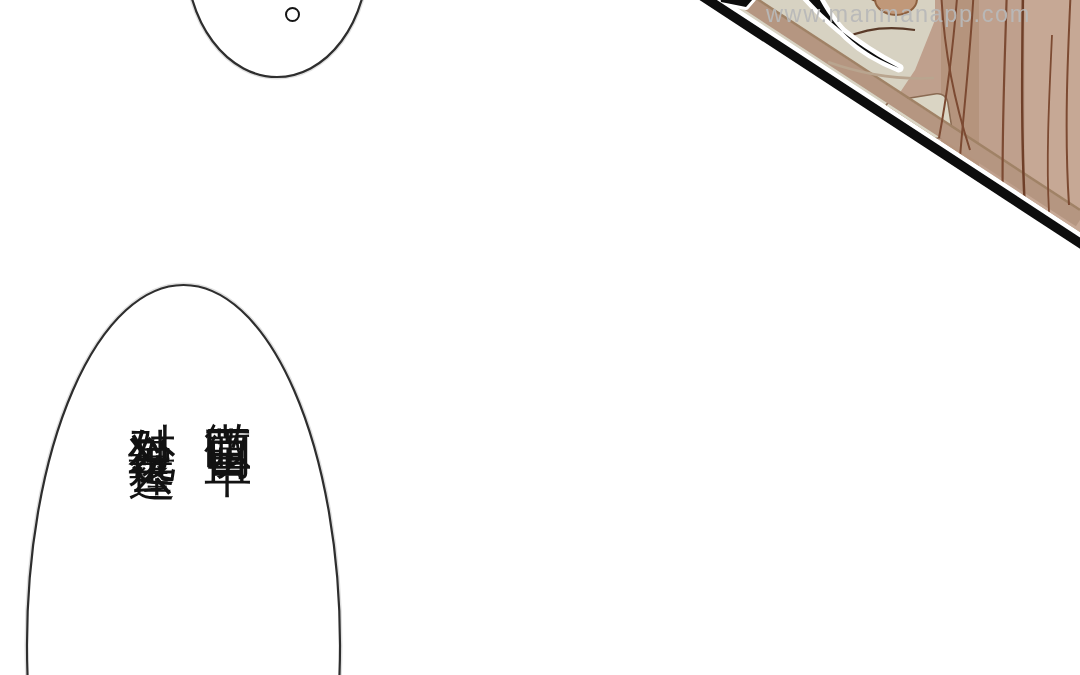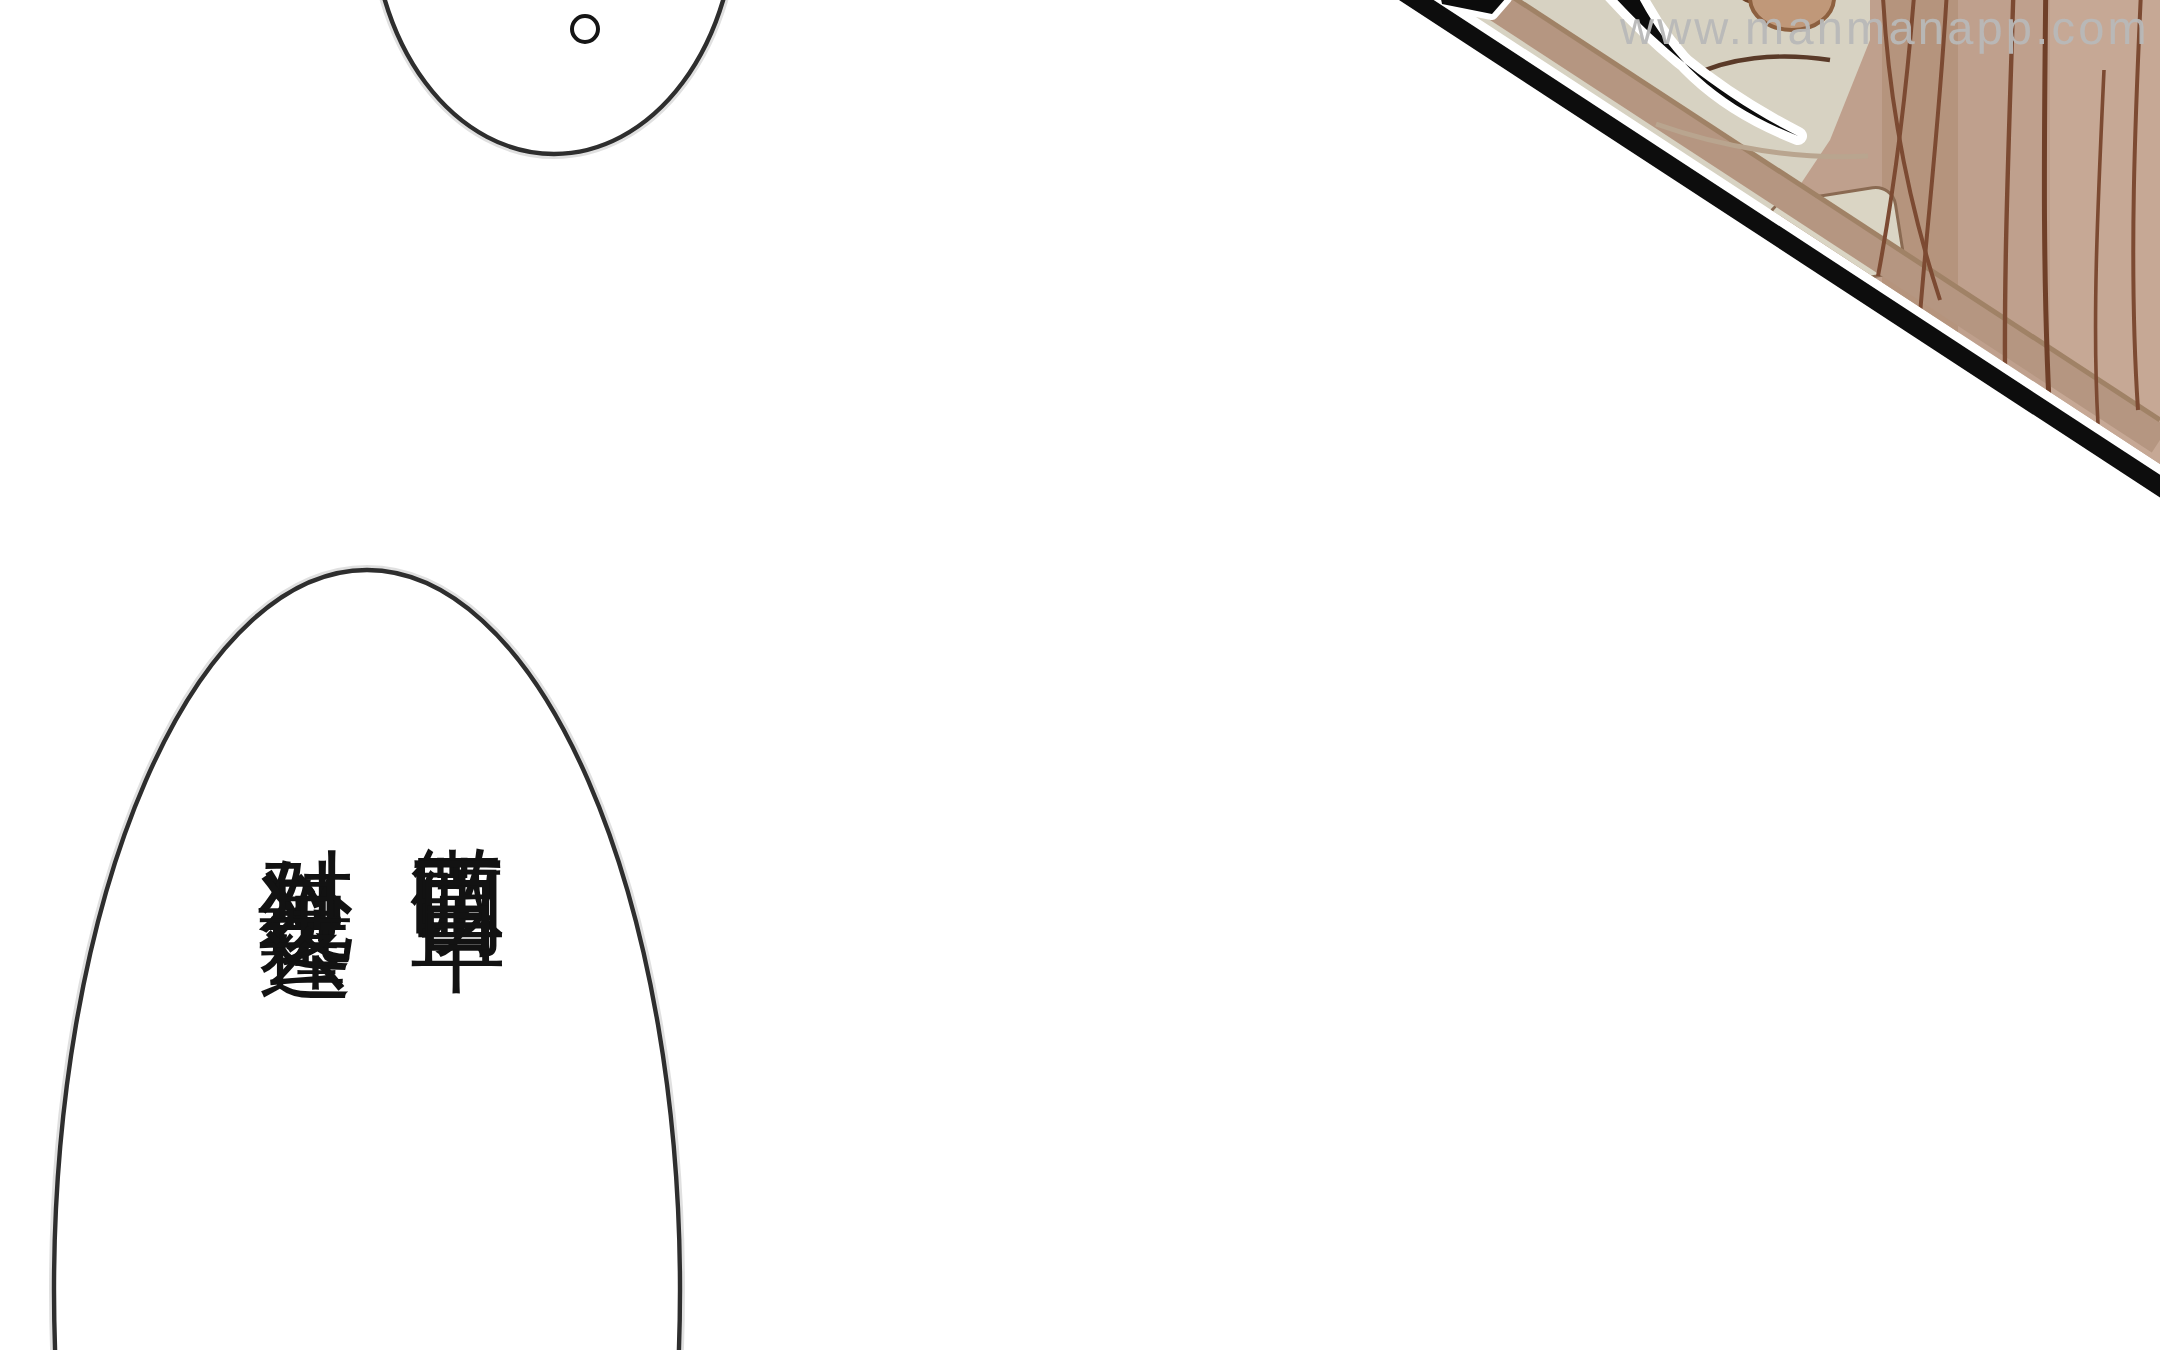--- a/index.html
+++ b/index.html
@@ -15,21 +15,21 @@
     background: #ffffff;
     font-family: "Liberation Sans", "DejaVu Sans", sans-serif;
   }
   .art-svg {
     position: absolute;
     left: 0;
     top: 0;
   }
   .watermark {
     position: absolute;
-    left: 810px;
+    left: 766px;
     top: -1px;
     font-size: 23.5px;
     line-height: 30px;
     letter-spacing: 1.6px;
     color: #b9b9b9;
     opacity: 0.95;
     white-space: nowrap;
     z-index: 3;
   }
   .speech-text {

